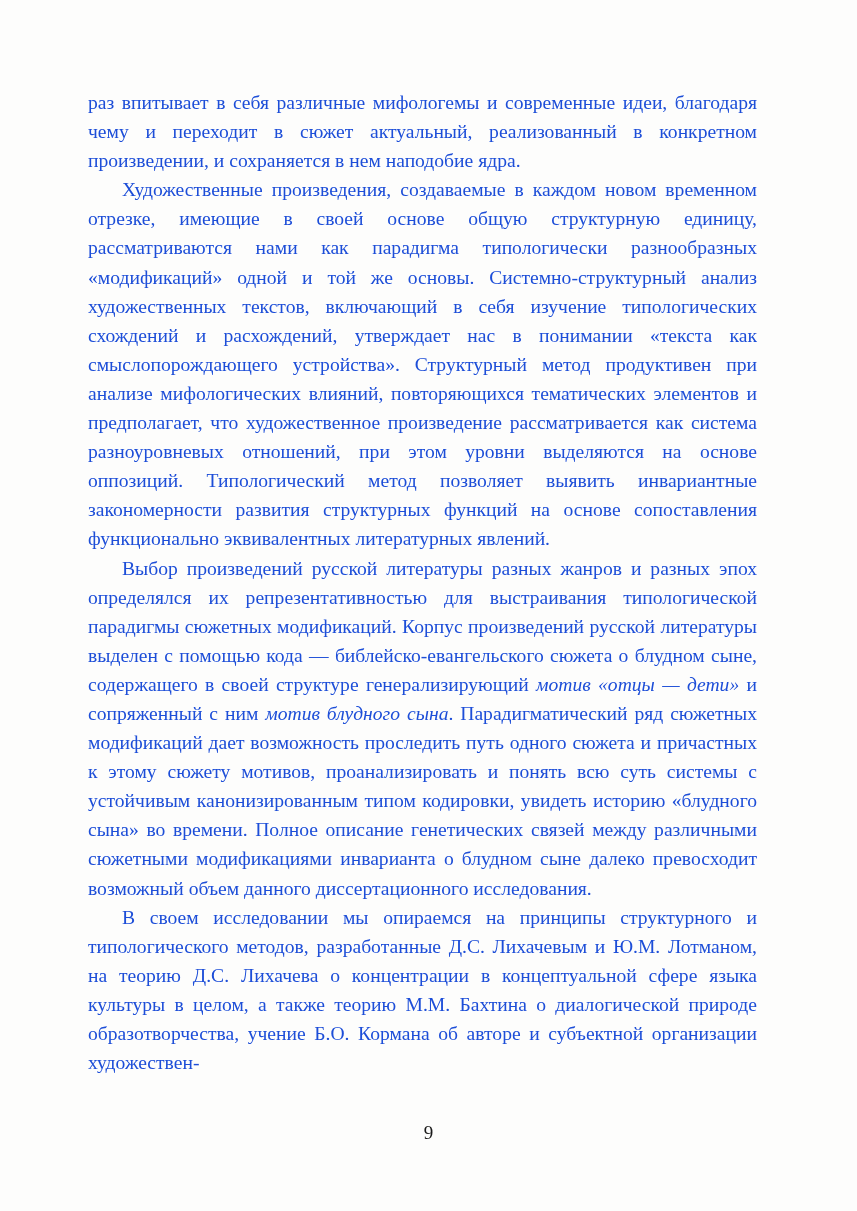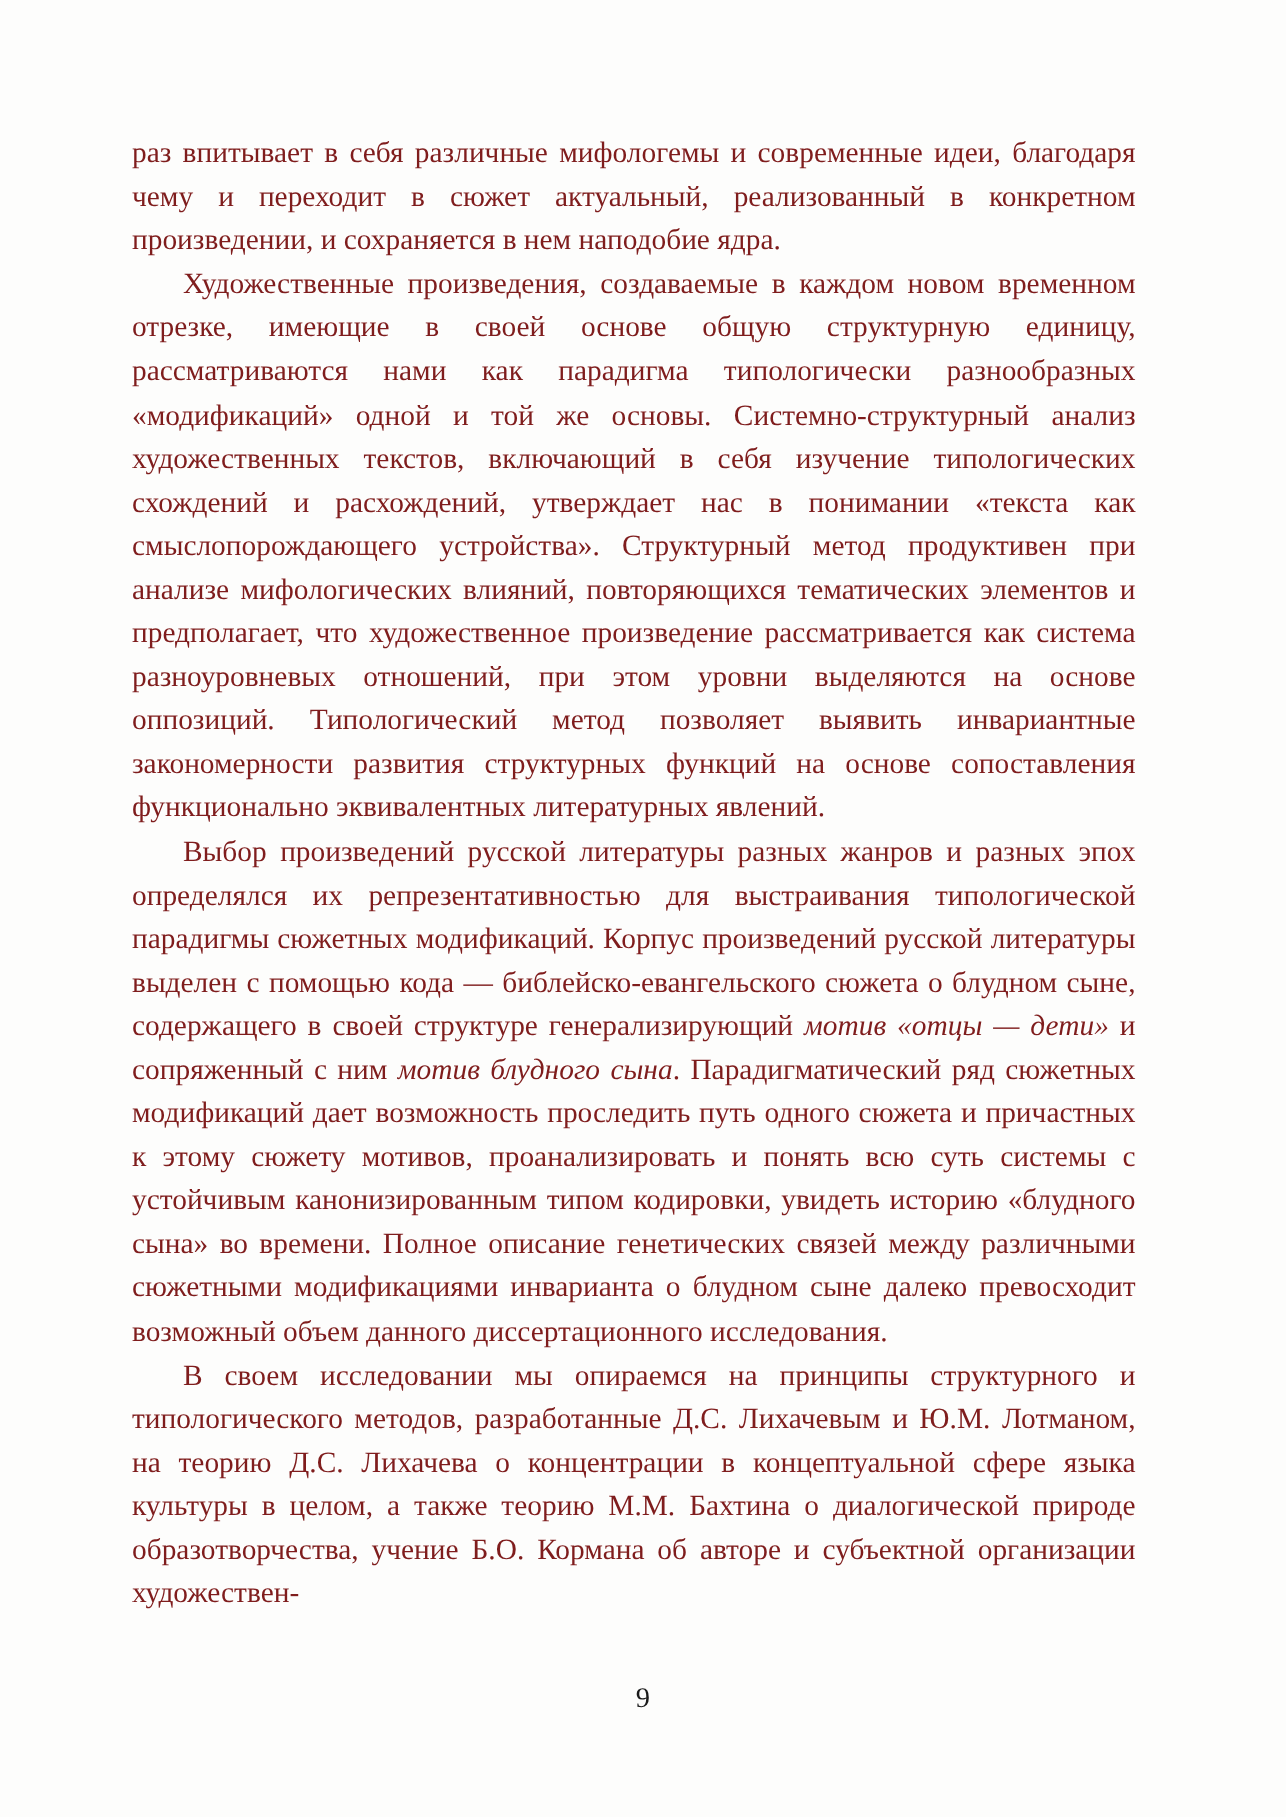--- a/index.html
+++ b/index.html
@@ -21,21 +21,21 @@
     box-sizing: border-box;
     padding: 88px 100px 0 88px;
     background: #fdfdfc;
   }
   .text-body {
     font-size: 19.6px;
     line-height: 1.485;
     text-align: justify;
     text-justify: inter-word;
     hyphens: manual;
-    color: #7f1d1d;
+    color: #1d4ed8;
   }
   .para {
     margin: 0;
     text-indent: 0;
   }
   .para.indent {
     text-indent: 34px;
   }
   .para em {
   }

